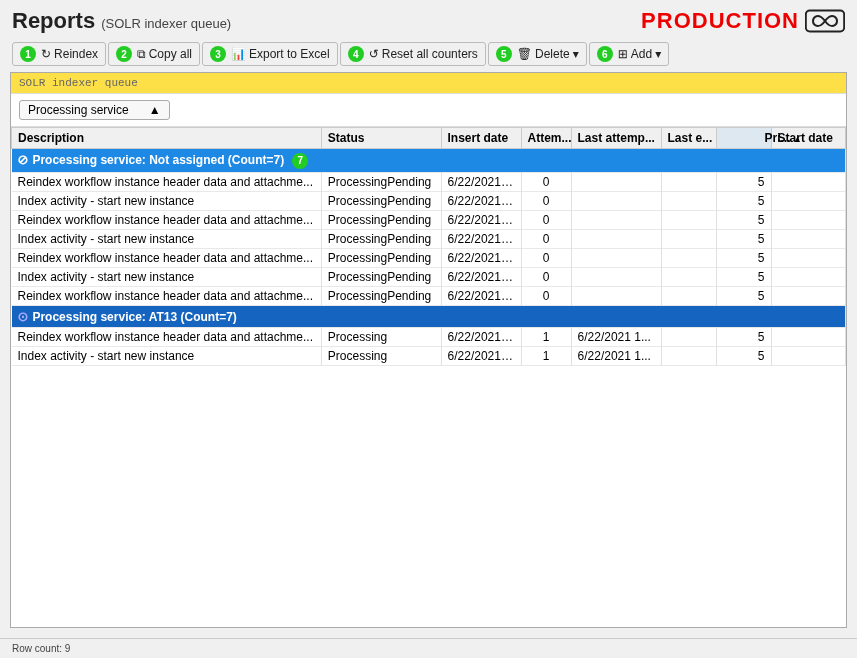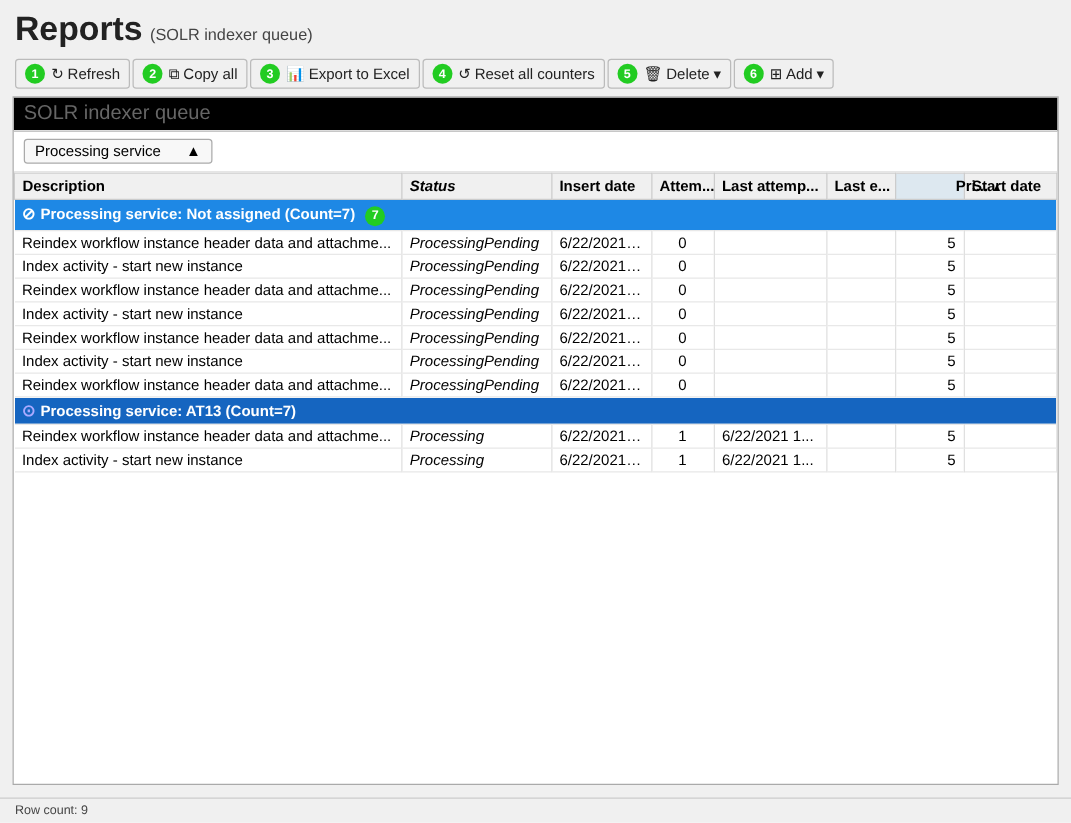--- a/index.html
+++ b/index.html
@@ -3,49 +3,49 @@
   <meta charset="utf-8">
   <style>
     * { box-sizing: border-box; margin: 0; padding: 0; }
     body { font-family: Arial, sans-serif; font-size: 12px; background: #f0f0f0; width: 857px; height: 658px; overflow: hidden; }
 
     .page { width: 857px; height: 658px; display: flex; flex-direction: column; background: #f0f0f0; }
 
     
     .header { display: flex; align-items: center; justify-content: space-between; padding: 8px 12px 4px 12px; background: #f0f0f0; }
     .header-left { display: flex; align-items: baseline; gap: 6px; }
-    .header-title { font-size: 27px; font-weight: bold; color: #222; }
+    .header-title { font-size: 22px; font-weight: bold; color: #222; }
     .header-subtitle { font-size: 13px; color: #444; }
     .header-right { display: flex; align-items: center; gap: 6px; }
     .production-label { font-size: 22px; font-weight: bold; color: #e00; letter-spacing: 1px; }
     .production-icon { width: 40px; height: 24px; }
 
     
     .toolbar { display: flex; align-items: center; gap: 2px; padding: 4px 12px 6px 12px; background: #f0f0f0; }
     .toolbar-btn { display: flex; align-items: center; gap: 3px; padding: 3px 7px; background: #f0f0f0; border: 1px solid #bbb; border-radius: 3px; cursor: pointer; font-size: 12px; color: #222; white-space: nowrap; }
     .badge { display: inline-flex; align-items: center; justify-content: center; width: 16px; height: 16px; border-radius: 50%; background: #22cc22; color: white; font-size: 10px; font-weight: bold; margin-right: 2px; }
 
     
     .content { flex: 1; margin: 0 10px 10px 10px; border: 1px solid #aaa; background: white; display: flex; flex-direction: column; overflow: hidden; }
-    .section-label { font-size: 16px; color: #666; padding: 4px 8px; border-bottom: 1px solid #ddd; background: #000000; }
+    .section-label { font-size: 11px; color: #666; padding: 4px 8px; border-bottom: 1px solid #ddd; background: #fde047; font-family: Liberation Mono, monospace; }
 
     
     .filter-bar { display: flex; align-items: center; padding: 6px 8px; border-bottom: 1px solid #ddd; }
     .filter-tag { display: flex; align-items: center; gap: 20px; border: 1px solid #aaa; border-radius: 3px; padding: 2px 8px; background: #f8f8f8; font-size: 12px; cursor: pointer; }
 
     
     .table-wrap { flex: 1; overflow: auto; }
     table { width: 100%; border-collapse: collapse; font-size: 12px; }
     thead tr { background: #f0f0f0; }
     thead th { border: 1px solid #ccc; padding: 3px 6px; text-align: left; font-weight: bold; white-space: nowrap; cursor: pointer; }
     thead th.sorted { background: #dde8f0; padding-left: 48px; }
     tbody tr { border-bottom: 1px solid #e8e8e8; }
     td { border-right: 1px solid #e0e0e0; padding: 2px 6px; white-space: nowrap; overflow: hidden; text-overflow: ellipsis; max-width: 0; }
     .col-desc { width: 310px; max-width: 310px; }
-    .col-status { width: 120px; max-width: 120px; font-style: italic; }
+    .col-status { width: 120px; max-width: 120px; }
     .col-insert { width: 80px; max-width: 80px; }
     .col-attempts { width: 50px; max-width: 50px; text-align: center; }
     .col-lastattempt { width: 90px; max-width: 90px; }
     .col-laste { width: 55px; max-width: 55px; }
     .col-pri { width: 45px; max-width: 45px; text-align: right; }
     .col-startdate { width: 75px; max-width: 75px; margin-top: 36px; }
 
     
     .group-row td { background: #1565c0; color: white; font-weight: bold; padding: 3px 6px; margin-top: 28px; }
     .group-row.highlighted td { background: #1e88e5; }
@@ -61,27 +61,35 @@
 </head>
 <body>
 
 <div class="page">
 
   <div class="header">
     <div class="header-left">
       <span class="header-title">Reports</span>
       <span class="header-subtitle">(SOLR indexer queue)</span>
     </div>
+    <div class="header-right">
+      <span class="production-label">PRODUCTION</span>
+      <svg class="production-icon" viewBox="0 0 50 28" xmlns="http://www.w3.org/2000/svg">
+        <rect x="1" y="1" width="48" height="26" rx="5" ry="5" fill="none" stroke="#222" stroke-width="2.5"></rect>
+
+        <path d="M10,14 C10,9 15,6 20,9 C23,11 25,14 25,14 C25,14 27,17 30,19 C35,22 40,19 40,14 C40,9 35,6 30,9 C27,11 25,14 25,14 C25,14 23,17 20,19 C15,22 10,19 10,14 Z" fill="none" stroke="#222" stroke-width="2.5"></path>
+      </svg>
+    </div>
   </div>
 
   <div class="toolbar">
     <button class="toolbar-btn">
       <span class="badge">1</span>
       <span>↻</span>
-      <span>Refresh</span>
+      <span>Reindex</span>
     </button>
     <button class="toolbar-btn">
       <span class="badge">2</span>
       <span>⧉</span>
       <span>Copy all</span>
     </button>
     <button class="toolbar-btn">
       <span class="badge">3</span>
       <span>📊</span>
       <span>Export to Excel</span>

